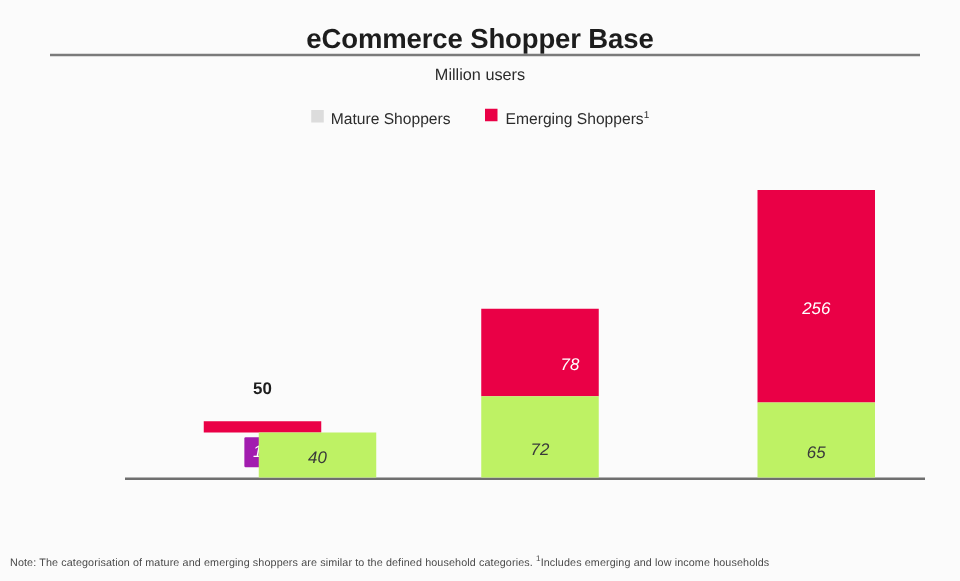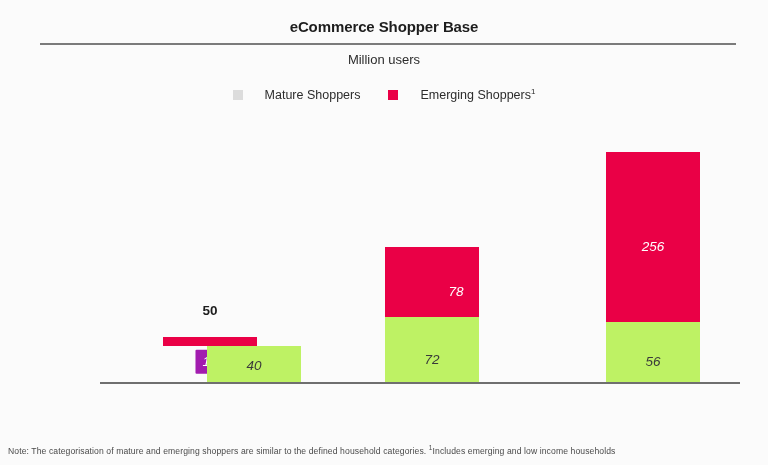--- a/index.html
+++ b/index.html
@@ -16,21 +16,21 @@
     position: relative;
   }
 
   
   .chart-title {
     position: absolute;
     top: 18px;
     left: 0;
     width: 768px;
     text-align: center;
-    font-size: 15px;
+    font-size: 22px;
     font-weight: bold;
     letter-spacing: -0.1px;
     color: #1d1d1d;
   }
   .title-rule {
     position: absolute;
     top: 43px;
     left: 40px;
     width: 696px;
     height: 2px;
@@ -54,22 +54,21 @@
     top: 87px;
     left: 0;
     width: 768px;
     display: flex;
     justify-content: center;
     align-items: center;
     gap: 28px;
   }
   .legend-item {
     display: flex;
-    align-items: center;
-    gap: 22px;
+    gap: 6px;
     font-size: 12.5px;
     color: #2c2c2c;
   }
   .legend-swatch {
     width: 10px;
     height: 10px;
     display: inline-block;
     flex: 0 0 auto;
   }
   .legend-label { white-space: nowrap; }
@@ -218,21 +217,21 @@
 
   </div>
 
   <div class="bar-group" style="left:606px;">
     <div class="total-label" style="bottom:293px;">350</div>
     <div class="bar-stack">
       <div class="seg seg-emerging" style="height:170px;">
         <span class="seg-value">256</span>
       </div>
       <div class="seg seg-mature" style="height:60px;">
-        <span class="seg-value">56</span>
+        <span class="seg-value">65</span>
       </div>
     </div>
 
   </div>
 
 </div>
 
 <div class="footnote"><span>Note: The categorisation of mature and emerging shoppers are similar to the defined household categories. </span><sup>1</sup><span>Includes emerging and low income households</span></div>
 
 </body></html>

